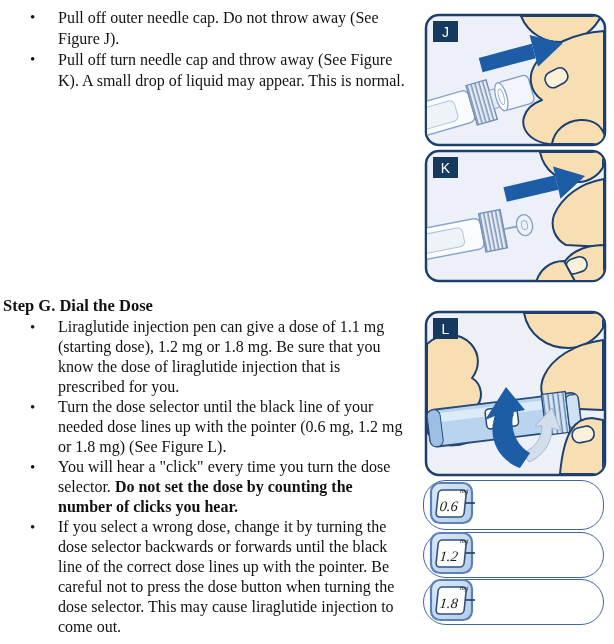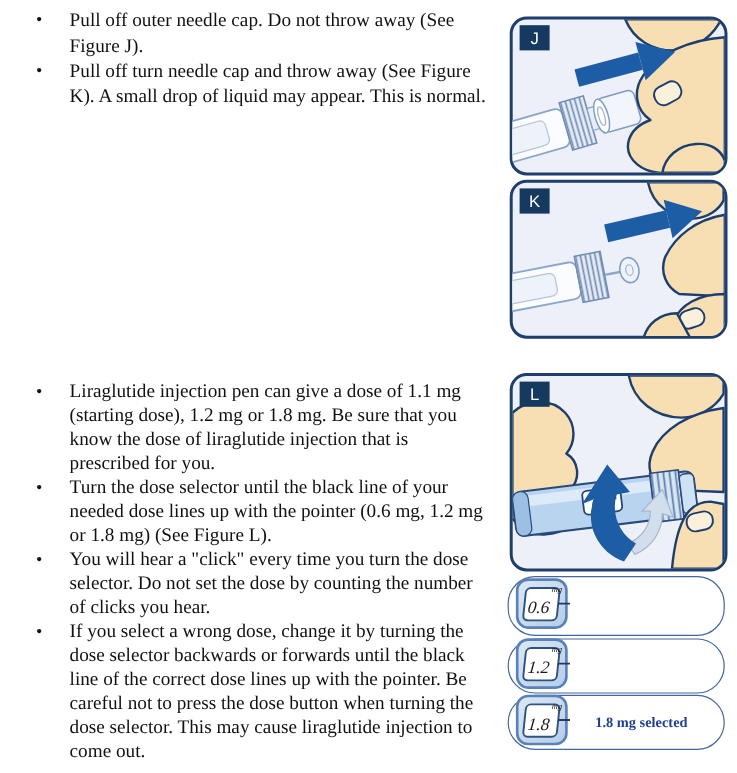--- a/index.html
+++ b/index.html
@@ -11,21 +11,21 @@
   ul.bullets li { display:flex; }
   .marker { flex:0 0 28px; width:28px; }
   #intro-list { left:30px; top:7px; width:378px; font-size:16px; line-height:21px; }
   #intro-list .marker { font-size:15px; }
   #stepg-heading {
     position:absolute; left:3px; top:295px; margin:0;
     font-size:16.5px; font-weight:bold; line-height:21px;
   }
   #stepg-list { left:30px; top:317px; width:378px; font-size:16px; line-height:20px; }
   #stepg-list .marker { font-size:15px; }
-  .btext b { font-weight:normal;text-align:right; }
+  .btext b { font-weight:bold;text-align:right; }
 
   .fig { position:absolute; left:424px; width:183px; }
   #fig-j { top:13px; height:134px; }
   #fig-k { top:149px; height:134px; }
   #fig-l { top:310px; height:167px; }
   .fig svg { display:block; }
 
   .dose-row {
     position:absolute; left:423px; width:181px; box-sizing:border-box;
     border:1.5px solid #44669e; border-radius:23px; background:#ffffff;
@@ -50,20 +50,21 @@
     <li>
       <span class="marker">•</span>
       <span class="btext"><span>Pull off outer needle cap. Do not throw away (See Figure J).</span><b></b></span>
     </li>
     <li>
       <span class="marker">•</span>
       <span class="btext"><span>Pull off turn needle cap and throw away (See Figure K). A small drop of liquid may appear. This is normal.</span><b></b></span>
     </li>
   </ul>
 
+  <h3 id="stepg-heading">Step G. Dial the Dose</h3>
 
   <ul class="bullets" id="stepg-list">
     <li>
       <span class="marker">•</span>
       <span class="btext"><span>Liraglutide injection pen can give a dose of 1.1 mg (starting dose), 1.2 mg or 1.8 mg. Be sure that you know the dose of liraglutide injection that is prescribed for you.</span><b></b></span>
     </li>
     <li>
       <span class="marker">•</span>
       <span class="btext"><span>Turn the dose selector until the black line of your needed dose lines up with the pointer (0.6 mg, 1.2 mg or 1.8 mg) (See Figure L).</span><b></b></span>
     </li>
@@ -248,16 +249,15 @@
         </defs>
         <rect x="2" y="2" width="41" height="40" rx="9" fill="url(#dwg2)" stroke="#5b82b8" stroke-width="2.2"></rect>
         <g transform="skewX(-6)">
           <rect x="10.5" y="9" width="28" height="27" rx="4" fill="#ffffff" stroke="#30527f" stroke-width="1.6"></rect>
           <text x="13.5" y="30" font-size="14.5" font-style="italic" font-family="Liberation Serif, serif" fill="#1a1a1a">1.8</text>
           <text x="32" y="12.5" font-size="7" font-style="italic" font-family="Liberation Serif, serif" fill="#1a1a1a">mg</text>
         </g>
         <line x1="36" y1="22" x2="46" y2="22" stroke="#223a5c" stroke-width="1.6"></line>
       </svg>
     </span>
-    <span class="dose-label">1.8 mg selected</span>
   </div>
 
 </div>
 
 </body></html>

